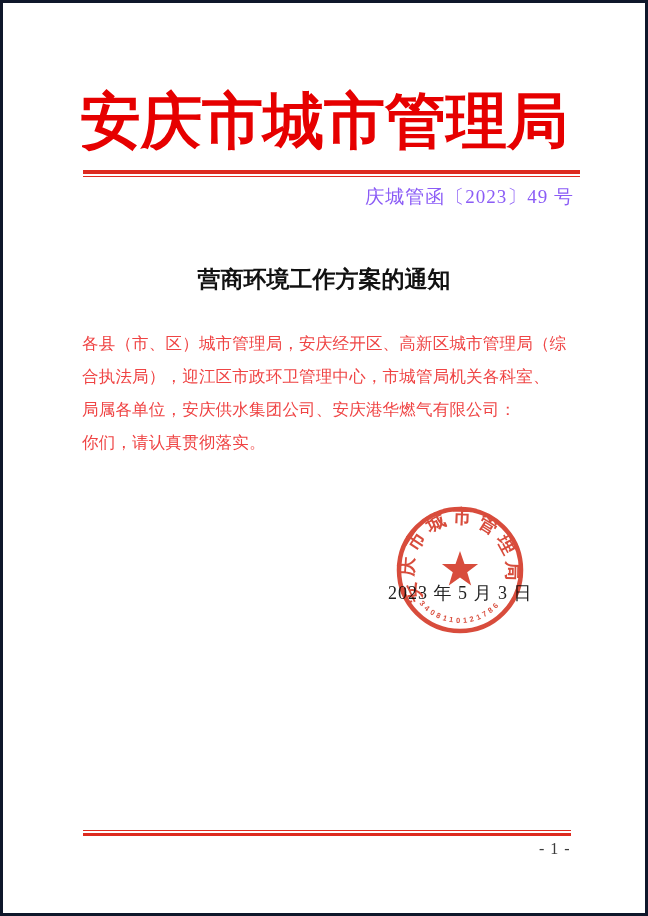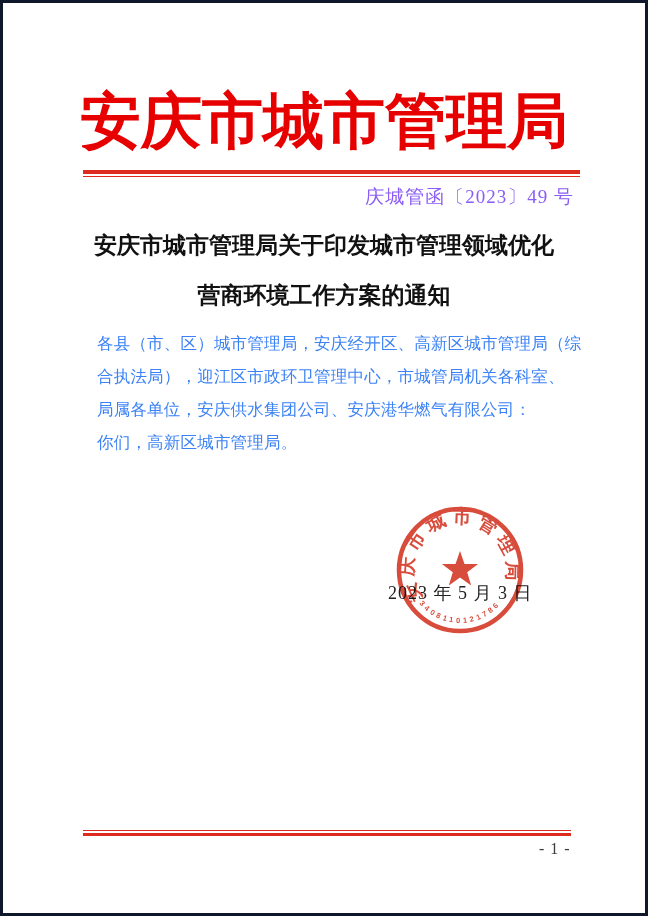--- a/index.html
+++ b/index.html
@@ -28,22 +28,22 @@
   .doc-number{
     position:absolute;top:181px;right:71px;
     font-size:19px;color:#8b5cf6;letter-spacing:1px;white-space:nowrap;
   }
   .doc-title{
     position:absolute;top:226px;left:0;width:100%;
     text-align:center;color:#111111;font-weight:700;
     font-size:23px;line-height:34px;white-space:nowrap;
   }
   .body-text{
-    position:absolute;top:324px;left:94px;width:482px;
-    font-size:16.5px;color:#3b82f6;letter-spacing:0.2px;font-family:Liberation Serif, serif;
+    position:absolute;top:324px;left:79px;width:482px;
+    font-size:16.5px;color:#ef4444;letter-spacing:0.2px;font-family:Liberation Serif, serif;
   }
   .body-line{height:33px;line-height:33px;white-space:nowrap;}
   .body-line.indent{text-indent:2em;}
   .issue-date{
     position:absolute;top:578px;left:385px;
     font-size:18px;color:#222222;letter-spacing:1px;white-space:nowrap;
   }
   .seal{
     position:absolute;left:391px;top:501px;width:132px;height:132px;
     opacity:0.9;mix-blend-mode:multiply;
@@ -61,28 +61,27 @@
 
 <div class="page">
 
   <div class="agency-title">安庆市城市管理局</div>
 
   <div class="rule-thick-top"></div>
   <div class="rule-thin-top"></div>
 
   <div class="doc-number">庆城管函〔2023〕49 号</div>
 
-  <div class="doc-title" style="top:226px;">安庆市城市管理局关于印发城市管理领域优化</div>
-  <div class="doc-title" style="top:276px;">营商环境工作方案的通知</div>
+  <div class="doc-title" style="top:260px;">营商环境工作方案的通知</div>
 
   <div class="body-text">
     <div class="body-line">各县（市、区）城市管理局，安庆经开区、高新区城市管理局（综</div>
     <div class="body-line">合执法局），迎江区市政环卫管理中心，市城管局机关各科室、</div>
     <div class="body-line">局属各单位，安庆供水集团公司、安庆港华燃气有限公司：</div>
-    <div class="body-line">你们，高新区城市管理局。</div>
+    <div class="body-line">你们，请认真贯彻落实。</div>
   </div>
 
   <div class="issue-date">2023 年 5 月 3 日</div>
 
   <svg class="seal" viewBox="0 0 132 132">
     <circle cx="66" cy="66" r="61" fill="none" stroke="#d43826" stroke-width="4.5"></circle>
     <defs>
       <path id="sealNamePath" d="M 28.5 94.3 A 47 47 0 1 1 103.5 94.3" fill="none"></path>
       <path id="sealNumPath" d="M 22.6 96.4 A 53 53 0 0 0 109.4 96.4" fill="none"></path>
     </defs>

